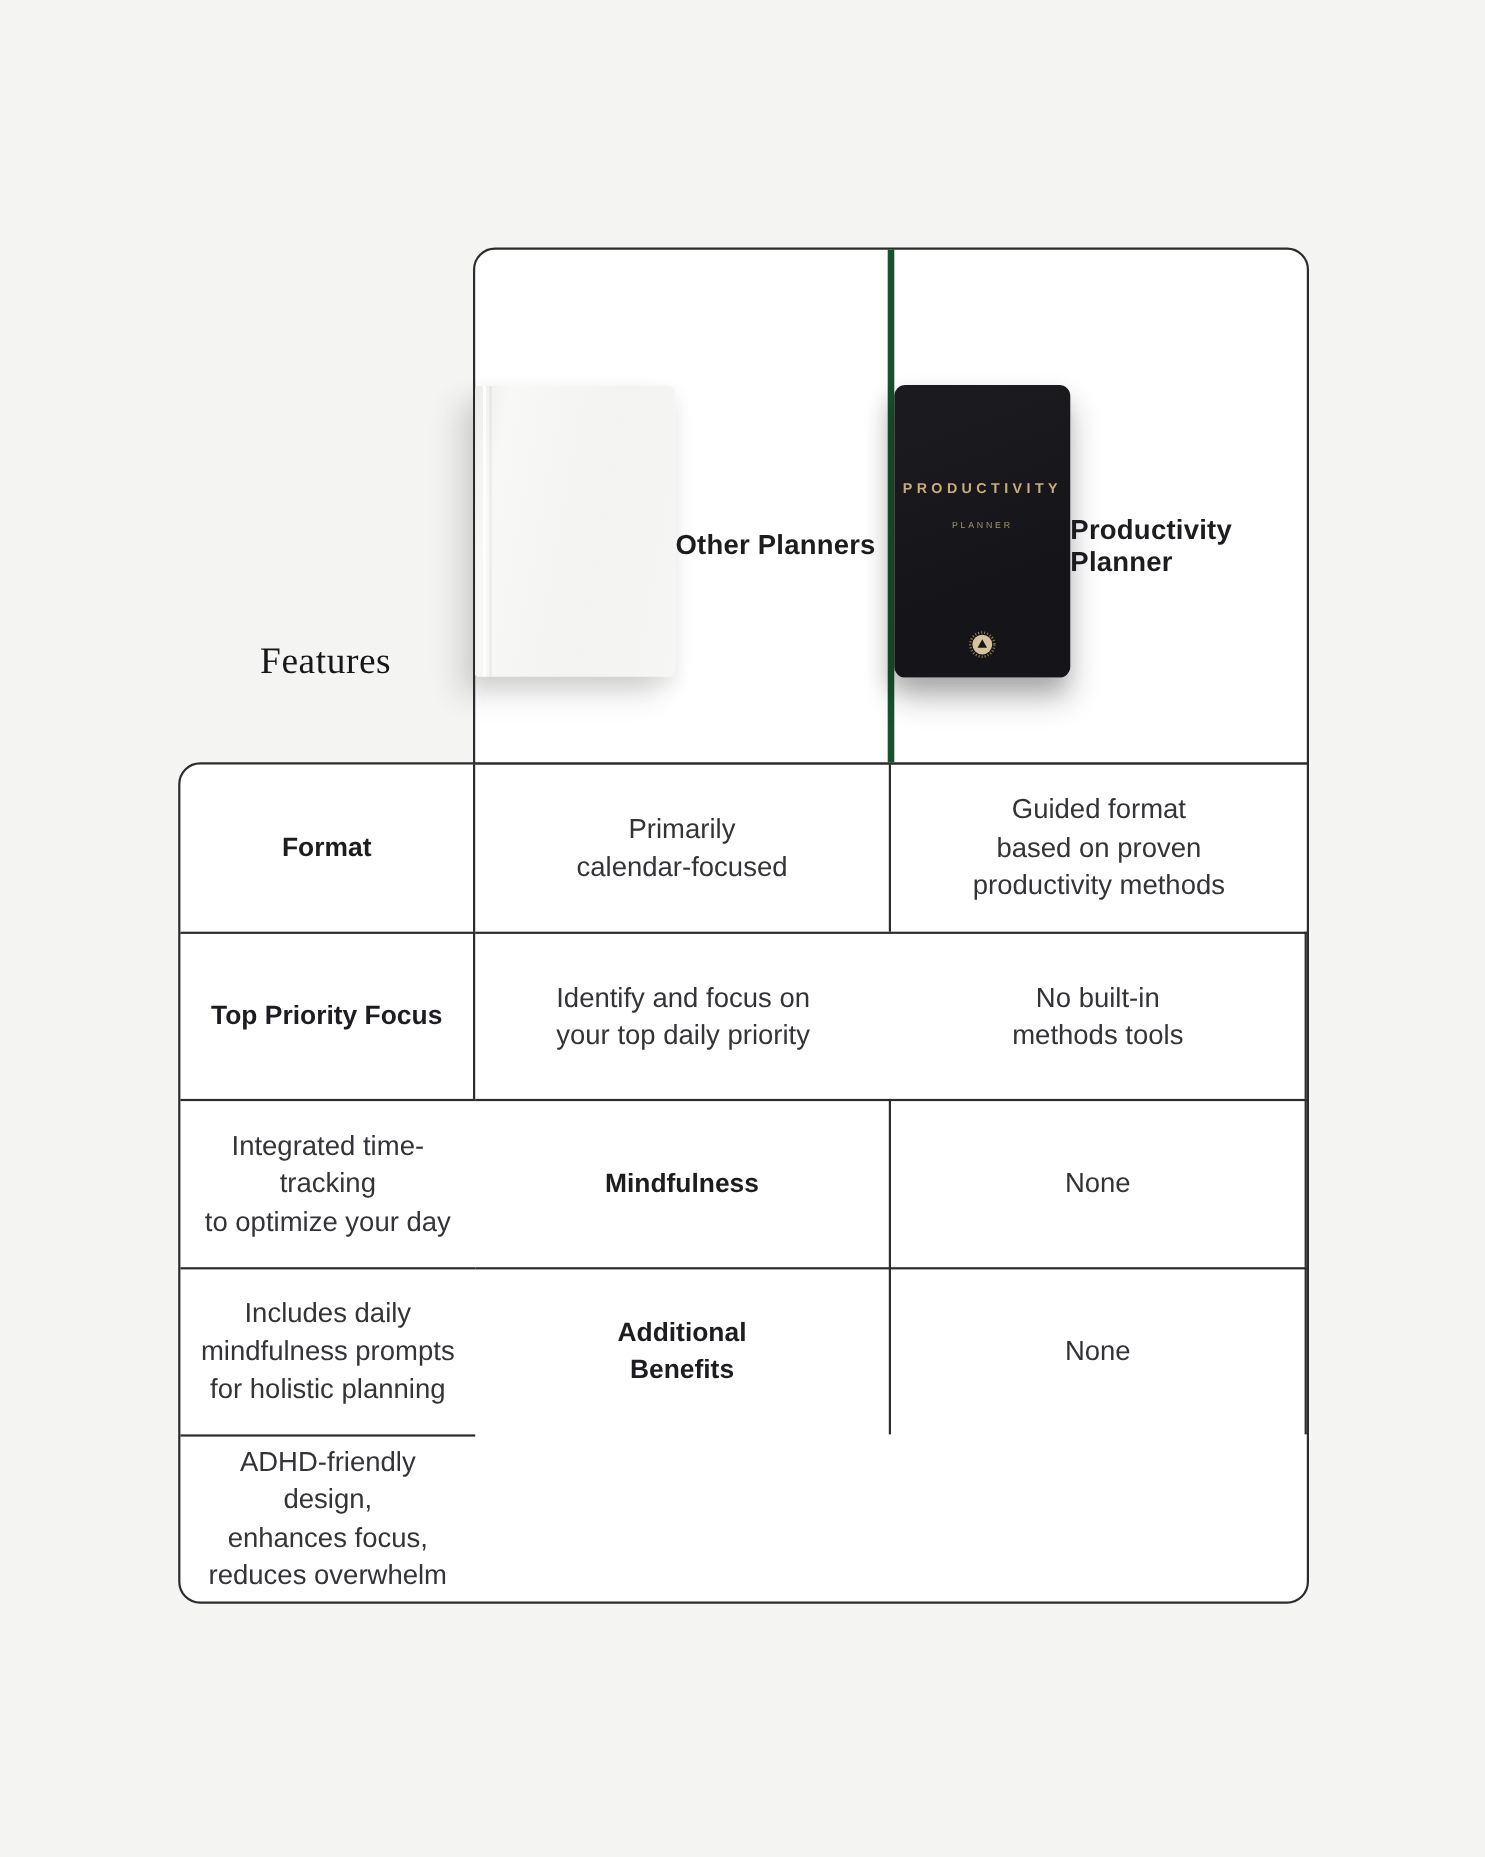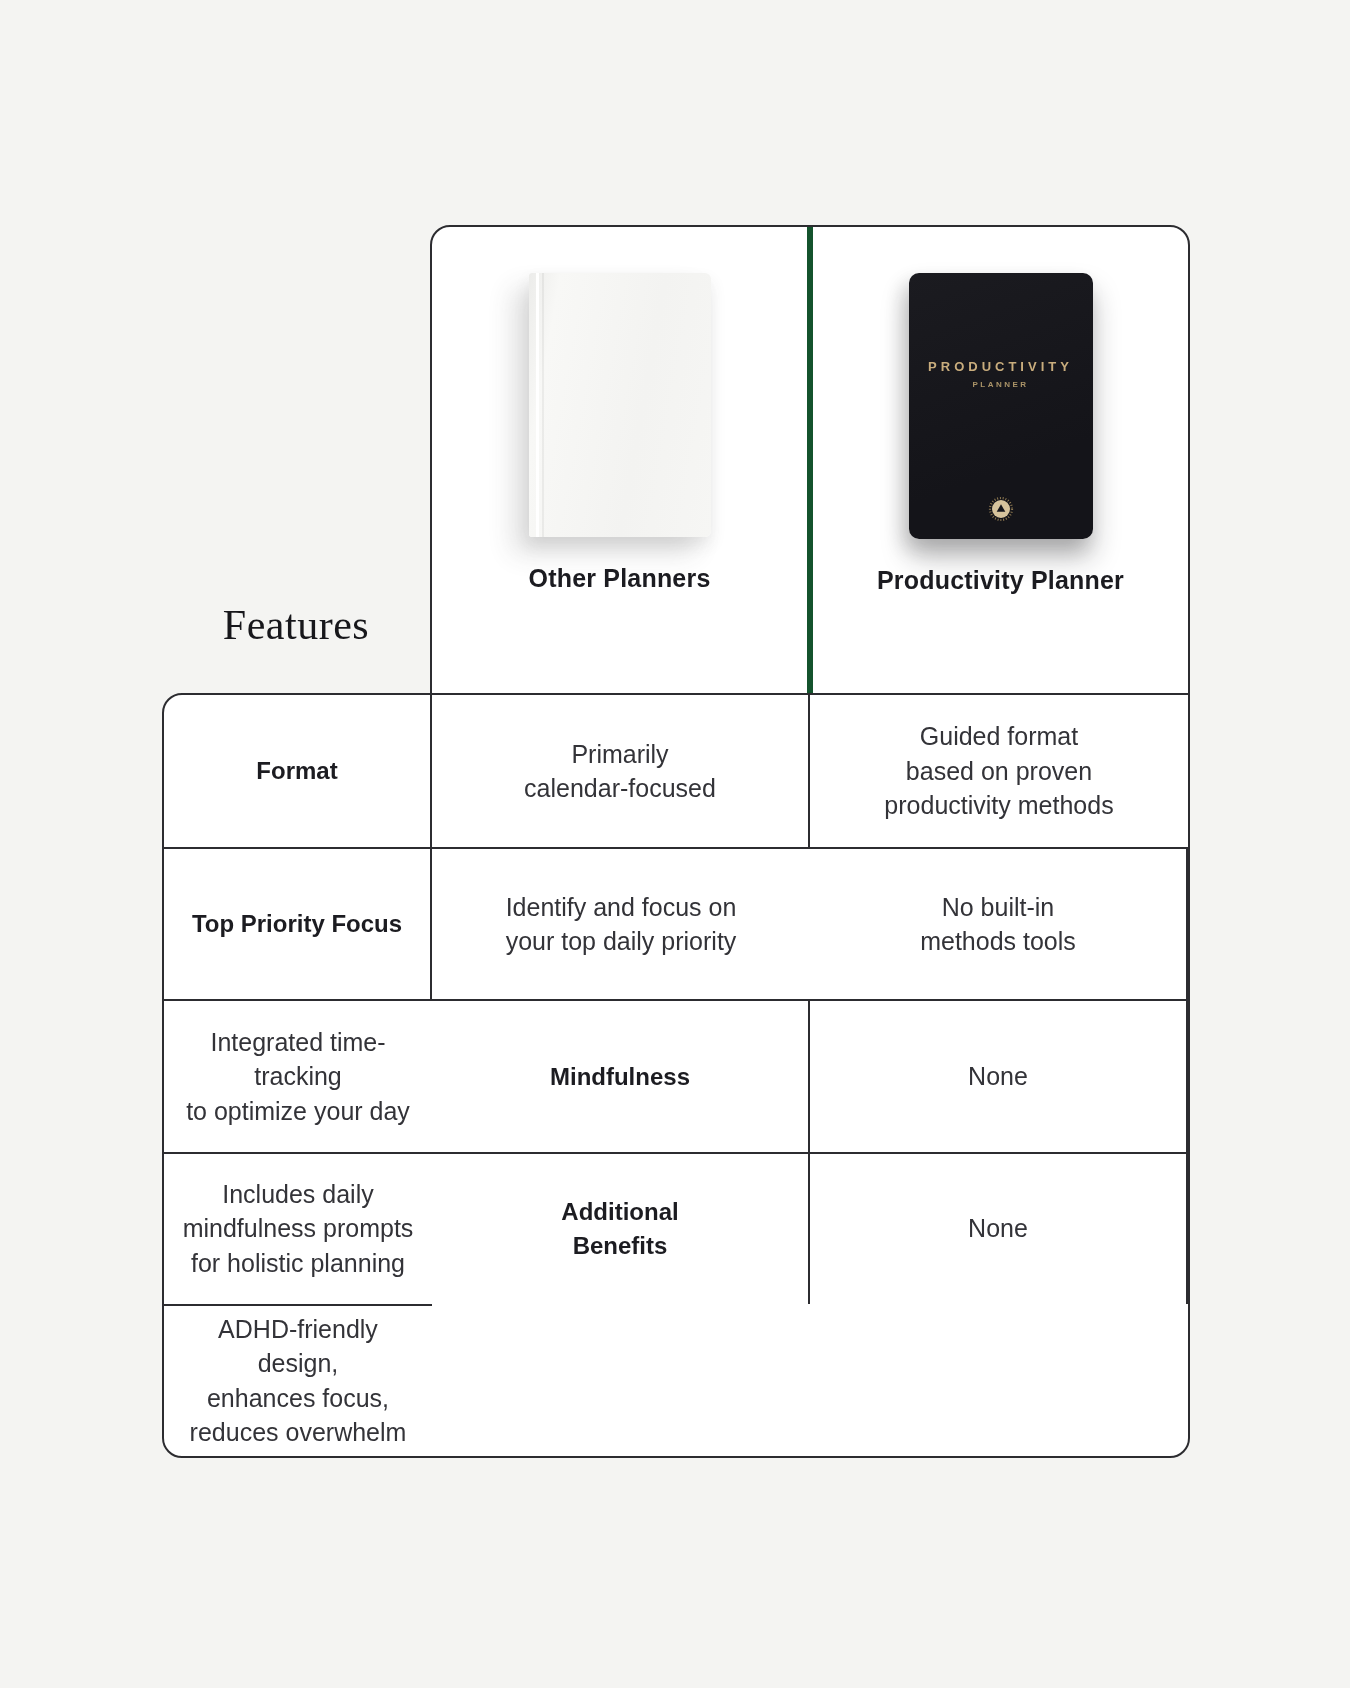--- a/index.html
+++ b/index.html
@@ -7,44 +7,43 @@
     width: 1350px; height: 1688px;
     background: #f4f4f2;
     font-family: "Liberation Sans", sans-serif;
     position: relative;
     overflow: hidden;
   }
 
   
   .features-heading {
     position: absolute;
-    left: 162px; top: 601px; width: 268px;
+    left: 162px; top: 583px; width: 268px;
     text-align: center;
     font-family: "Liberation Serif", serif;
-    font-size: 42px;
+    font-size: 34px;
     letter-spacing: 0.5px;
     color: #17171b;
   }
 
   
   .header-card {
     position: absolute;
     left: 430px; top: 225px;
     width: 760px; height: 470px;
     background: #ffffff;
     border: 2px solid #2c2c30;
     border-radius: 20px 20px 0 0;
     box-sizing: border-box;
     display: flex;
     z-index: 2;
   }
   .header-col {
     flex: 1 1 0;
     display: flex;
-    flex-direction: column;
     align-items: center;
     padding-top: 46px;
   }
   .header-col.first { border-right: 6px solid #14532d; }
   .product-label {
     margin-top: 27px;
     font-size: 25px;
     font-weight: bold;
     color: #1c1c21;
     letter-spacing: 0.2px;
@@ -80,24 +79,24 @@
   }
   .cover-title {
     margin-top: 86px;
     color: #c9ad7d;
     font-size: 13px;
     font-weight: bold;
     letter-spacing: 4px;
     white-space: nowrap;
   }
   .cover-subtitle {
-    margin-top: 6px;
+    margin-top: 22px;
     color: #ab9468;
     font-size: 8px;
-    font-weight: bold;
+    font-weight: normal;
     letter-spacing: 2.5px;
   }
   .emblem {
     position: absolute;
     bottom: 16px; left: 50%;
     transform: translateX(-50%);
     line-height: 0;
   }
 
   

